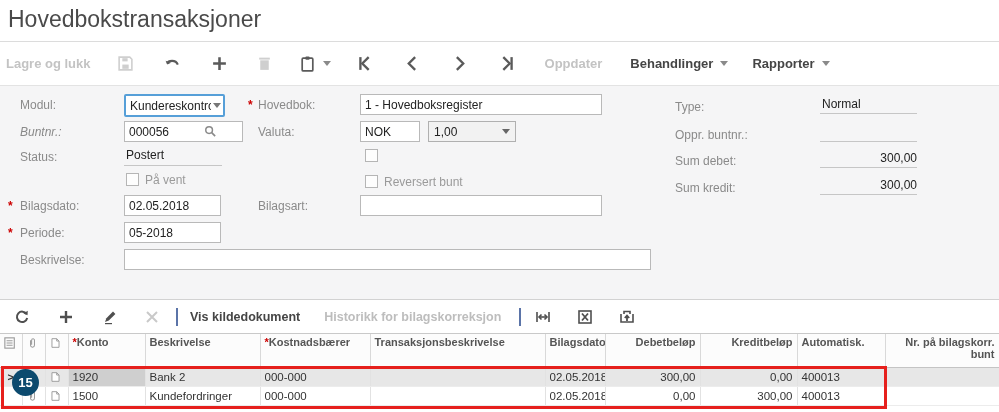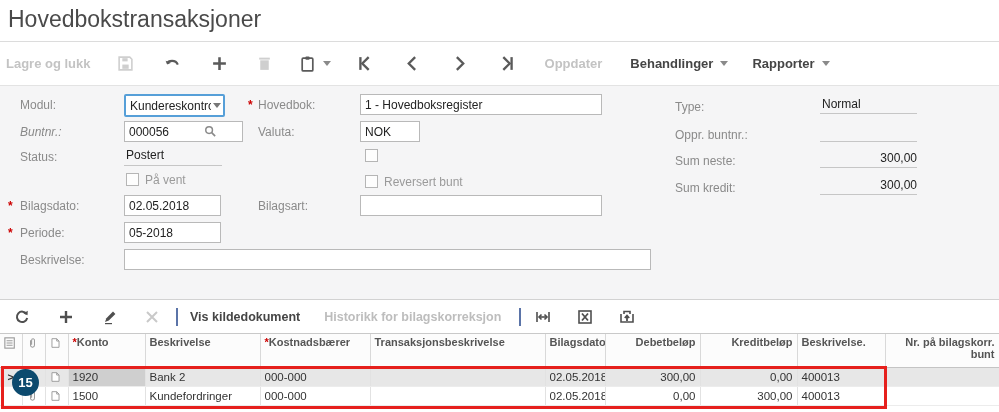--- a/index.html
+++ b/index.html
@@ -196,38 +196,42 @@
 
   <span class="lbl" style="left:20px; top:167px;">Beskrivelse:</span>
   <input class="tinput" style="left: 124px; top: 163px; width: 527px;" value="">
 
   <span class="req" style="left:248px; top:12px;">*</span>
   <span class="lbl" style="left:258px; top:12px;">Hovedbok:</span>
   <input class="tinput" style="left: 360px; top: 8px; width: 242px;" value="1 - Hovedboksregister">
 
   <span class="lbl" style="left:258px; top:39px;">Valuta:</span>
   <input class="tinput" style="left: 360px; top: 35px; width: 60px;" value="NOK">
+  <div class="select" style="left:428px; top:35px; width:88px;">
+    <span class="txt">1,00</span>
+    <span class="dd"></span>
+  </div>
 
   <span class="cb" style="left:365px; top:63px;"></span>
 
   <span class="cb" style="left:365px; top:89px;"></span>
   <span class="cb-lbl" style="left:384px; top:89px;">Reversert bunt</span>
 
   <span class="lbl" style="left:258px; top:113px;">Bilagsart:</span>
   <input class="tinput" style="left: 360px; top: 109px; width: 242px;" value="">
 
   <span class="lbl" style="left:675px; top:14px;">Type:</span>
   <span class="ro-val" style="left:822px; top:11px;">Normal</span>
   <span class="ro-line" style="left:820px; top:11px; width:97px; height:17px;"></span>
 
   <span class="lbl" style="left:675px; top:42px;">Oppr. buntnr.:</span>
   <span class="ro-val" style="left:822px; top:39px;"></span>
   <span class="ro-line" style="left:820px; top:39px; width:97px; height:17px;"></span>
 
-  <span class="lbl" style="left:675px; top:68px;">Sum neste:</span>
+  <span class="lbl" style="left:675px; top:68px;">Sum debet:</span>
   <span class="ro-val" style="left:820px; top:65px; width:97px; text-align:right;">300,00</span>
   <span class="ro-line" style="left:820px; top:65px; width:97px; height:17px;"></span>
 
   <span class="lbl" style="left:675px; top:95px;">Sum kredit:</span>
   <span class="ro-val" style="left:820px; top:92px; width:97px; text-align:right;">300,00</span>
   <span class="ro-line" style="left:820px; top:92px; width:97px; height:17px;"></span>
 </div>
 
 <div class="grid-toolbar">
   <span class="sp" style="width:14px"></span>
@@ -328,21 +332,21 @@
             </svg>
       </span>
     </th>
     <th><span class="hreq">*</span><span>Konto</span></th>
     <th><span>Beskrivelse</span></th>
     <th><span class="hreq">*</span><span>Kostnadsbærer</span></th>
     <th><span>Transaksjonsbeskrivelse</span></th>
     <th style="white-space:nowrap; overflow:hidden;"><span>Bilagsdato</span></th>
     <th class="num"><span>Debetbeløp</span></th>
     <th class="num"><span>Kreditbeløp</span></th>
-    <th><span>Beskrivelse.</span></th>
+    <th><span>Automatisk.</span></th>
     <th class="num" style="white-space:normal;"><span>Nr. på bilagskorr. bunt</span></th>
   </tr>
   <tr class="sel">
     <td class="icon-cell"><span class="row-arrow">&gt;</span></td>
     <td class="icon-cell"></td>
     <td class="icon-cell">
       <span class="cell-icon">
         <svg viewBox="0 0 14 14" width="11" height="14">
               <path d="M2.5 1.5 h6 l3 3 v8 h-9 z" fill="#fff" stroke="currentColor" stroke-width="1.2"></path>
               <path d="M8.5 1.5 v3 h3" fill="none" stroke="currentColor" stroke-width="1.2"></path>

